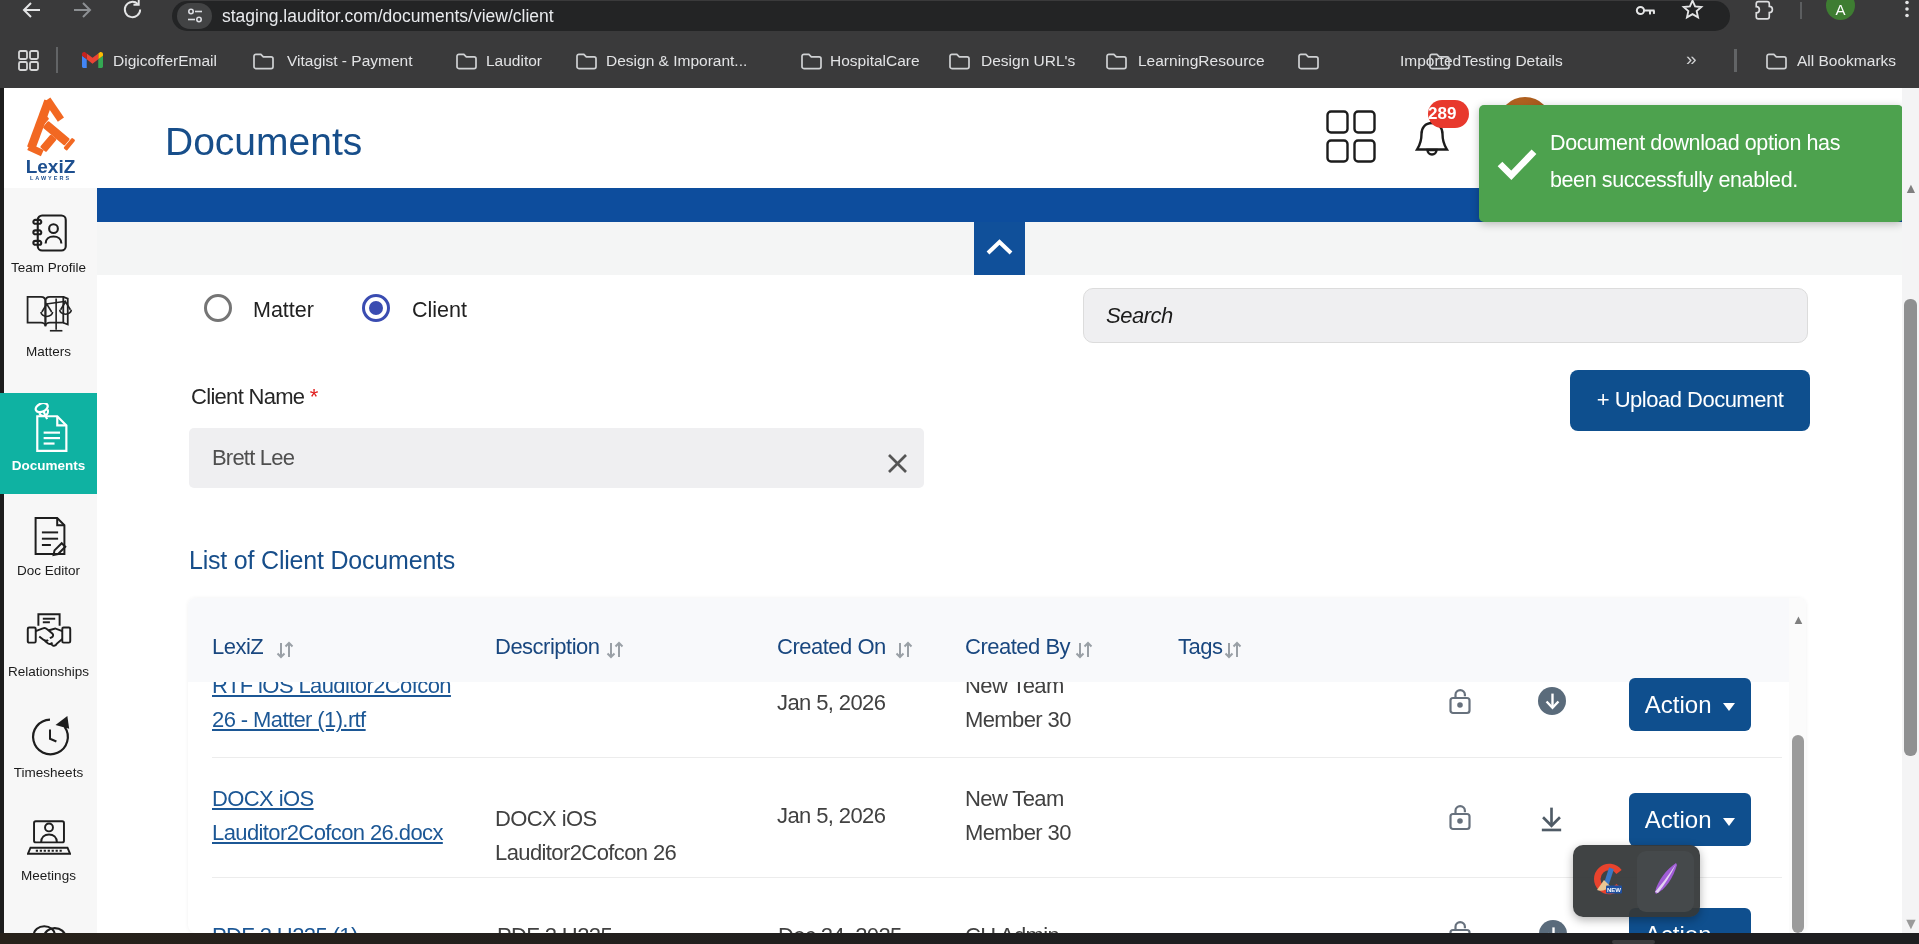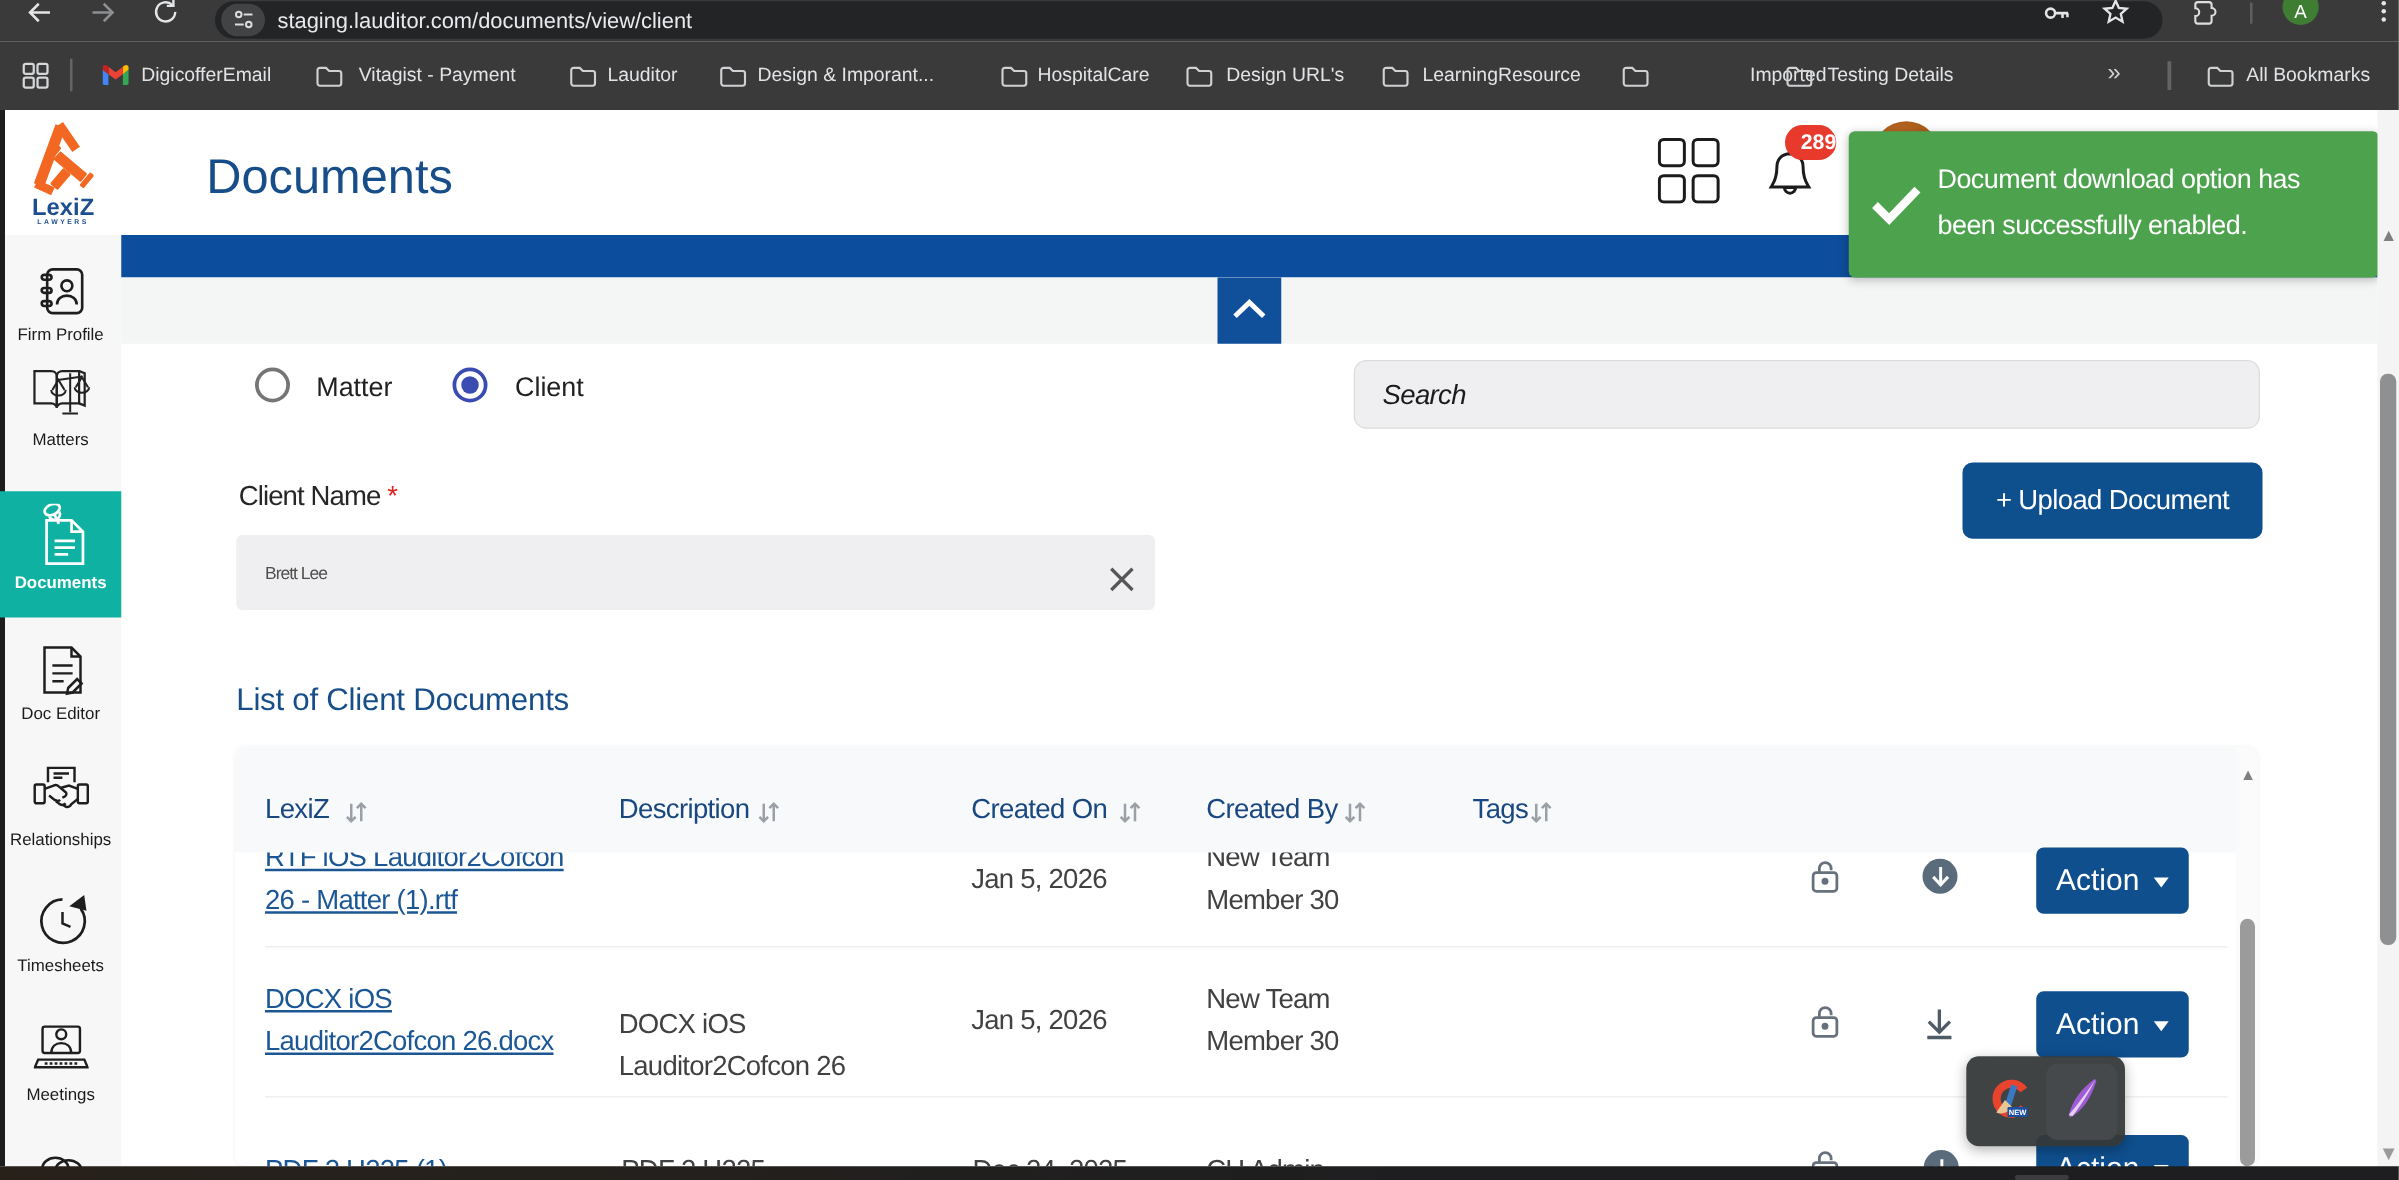--- a/index.html
+++ b/index.html
@@ -23,21 +23,21 @@
   #graystrip { left:97px; top:222px; width:1805px; height:53px; background:#f4f5f5; }
   #chevtab { left:974px; top:222px; width:51px; height:53px; background:#10509a; }
   #title { left:165px; top:120px; font-size:39px; color:#174e8a; }
   
   #toast { left:1479px; top:105px; width:424px; height:117px; background:#4da24e; border-radius:5px; box-shadow:0 2px 8px rgba(0,0,0,.25); }
   #toast .msg { position:absolute; left:71px; top:20px; width:330px; color:#fff; font-size:21.5px; letter-spacing:-0.4px; line-height:36.5px; }
   
   .radiolabel { font-size:21.5px; color:#212121; }
   #search { left:1083px; top:288px; width:725px; height:55px; background:#efeff1; border:1px solid #dcdcdc; border-radius:10px; font-size:22px; letter-spacing:-0.5px; color:#1b1b1b; line-height:53px; padding-left:22px;font-style:italic; }
   #clientlabel { left:191px; top:384px; font-size:22px; letter-spacing:-0.7px; color:#262626; }
-  #nameinput { left:189px; top:428px; width:735px; height:60px; background:#efeff1; border-radius:5px; font-size:14px; letter-spacing:-0.8px; color:#4f4f4f; line-height:60px; padding-left:23px; }
+  #nameinput { left:189px; top:428px; width:735px; height:60px; background:#efeff1; border-radius:5px; font-size:22px; letter-spacing:-0.8px; color:#4f4f4f; line-height:60px; padding-left:23px; }
   #upload { left:1570px; top:370px; width:240px; height:61px; background:#0e4f8e; border-radius:8px; color:#fff; font-size:22px; letter-spacing:-0.5px; text-align:center; line-height:59px; }
   #listhead { left:189px; top:546px; font-size:25px; letter-spacing:-0.2px; color:#174e8a; }
   
   #tablebox { left:188px; top:598px; width:1618px; height:335px; background:#fff; border-radius:8px; box-shadow:0 0 4px rgba(0,0,0,.06); overflow:hidden; }
   #thead { left:0; top:0; width:1618px; height:84px; background:#f8f9fb; }
   .th { font-size:22px; letter-spacing:-0.5px; color:#19477f; top:36px; }
   .td { font-size:22px; letter-spacing:-0.6px; color:#414141; line-height:34px; }
   .tlink { font-size:22px; letter-spacing:-0.6px; color:#1c5795; text-decoration:underline; line-height:34px; }
   .sep { left:24px; width:1570px; height:1px; background:#ececec; }
   .actbtn { width:122px; height:53px; background:#0f4f8e; border-radius:6px; color:#fff; font-size:24px; text-align:center; line-height:53px; }
@@ -179,21 +179,21 @@
 <div class="abs" style="left:4px;top:175px;width:93px;text-align:center;font-size:5.5px;font-weight:bold;letter-spacing:2px;color:#1d4f8f;">LAWYERS</div>
 
 <svg class="abs" style="left:29px;top:212px" width="42" height="42" viewBox="0 0 48 48" fill="none" stroke="#1e1e1e" stroke-width="2.4">
   <rect x="10" y="4" width="32" height="40" rx="5"></rect>
   <rect x="5" y="9" width="9" height="4.5" rx="2.2"></rect>
     <rect x="5" y="21" width="9" height="4.5" rx="2.2"></rect>
     <rect x="5" y="33" width="9" height="4.5" rx="2.2"></rect>
   <circle cx="28" cy="19" r="5"></circle>
     <path d="M19 36c0-5 4-8 9-8s9 3 9 8"></path>
 </svg>
-<div class="abs navlabel" style="top:260px;">Firm Profile</div>
+<div class="abs navlabel" style="top:260px;">Team Profile</div>
 
 <svg class="abs" style="left:24px;top:290px" width="50" height="44" viewBox="0 0 56 48" fill="none" stroke="#222" stroke-width="2">
   <path d="M4 7 H19 C22 7 24 9 24 12 V40 C24 38 22 36 19 36 H4 Z"></path>
   <path d="M44 7 H29 C26 7 24 9 24 12 V40 C24 38 26 36 29 36 H44 Z"></path>
   <path d="M44 7 l5 2 V38 l-5 -2"></path>
   <g stroke-width="1.8">
     <line x1="36" y1="9" x2="36" y2="44"></line>
     <line x1="25" y1="15" x2="47" y2="12"></line>
     <path d="M20 24 l5.5 -9 5.5 9"></path>
       <path d="M19 24 a6.5 5 0 0 0 13 0"></path>
@@ -269,21 +269,21 @@
   <rect x="1.5" y="1.5" width="20" height="21" rx="3.5"></rect>
     <rect x="28.5" y="1.5" width="20" height="21" rx="3.5"></rect>
   <rect x="1.5" y="30.5" width="20" height="21" rx="3.5"></rect>
     <rect x="28.5" y="30.5" width="20" height="21" rx="3.5"></rect>
 </svg>
 <svg class="abs" style="left:1414px;top:119px" width="36" height="40" viewBox="0 0 36 40" fill="none" stroke="#1c1c1c" stroke-width="2.4">
   <path d="M18 4 C11 4 7.5 9 7.5 15 C7.5 24 4.5 28 3 30.5 H33 C31.5 28 28.5 24 28.5 15 C28.5 9 25 4 18 4 Z"></path>
   <path d="M13.5 31 a4.5 4.5 0 0 0 9 0 Z" fill="none"></path>
   <circle cx="18" cy="3.5" r="1.8" fill="#1c1c1c" stroke="none"></circle>
 </svg>
-<div class="abs" style="left:1428px;top:100px;width:41px;height:28px;border-radius:14px;background:#e8392d;color:#fff;font-size:17px;font-weight:bold;text-align:right;line-height:28px;">289</div>
+<div class="abs" style="left:1428px;top:100px;width:41px;height:28px;border-radius:14px;background:#e8392d;color:#fff;font-size:17px;font-weight:bold;text-align:left;line-height:28px;">289</div>
 <div class="abs" style="left:1498px;top:97px;width:54px;height:54px;border-radius:50%;background:radial-gradient(circle at 40% 45%, #c8742a, #9a4e15);"></div>
 
 <svg class="abs" style="left:985px;top:238px" width="29" height="18" viewBox="0 0 29 18" fill="none" stroke="#fff" stroke-width="4">
     <polyline points="3,15 14.5,4 26,15"></polyline>
   </svg>
 
 <div class="abs" style="left:204px;top:294px;width:28px;height:28px;border-radius:50%;border:3px solid #757575;"></div>
 <div class="abs radiolabel" style="left:253px;top:298px;">Matter</div>
 <div class="abs" style="left:362px;top:294px;width:28px;height:28px;border-radius:50%;border:3.5px solid #3a4cb1;"></div>
 <div class="abs" style="left:369px;top:301px;width:14px;height:14px;border-radius:50%;background:#3a4cb1;"></div>

